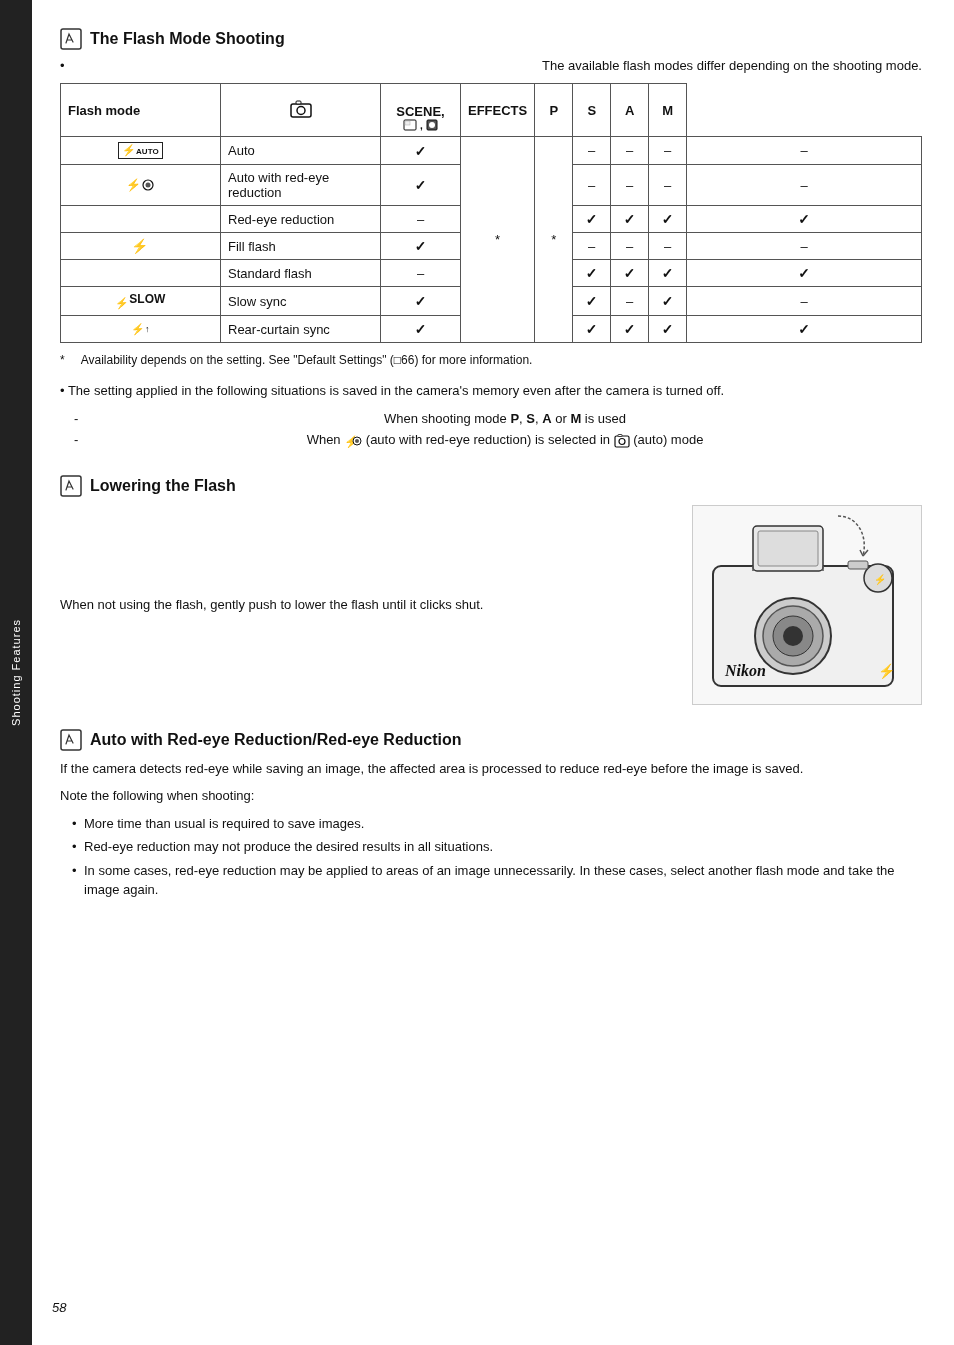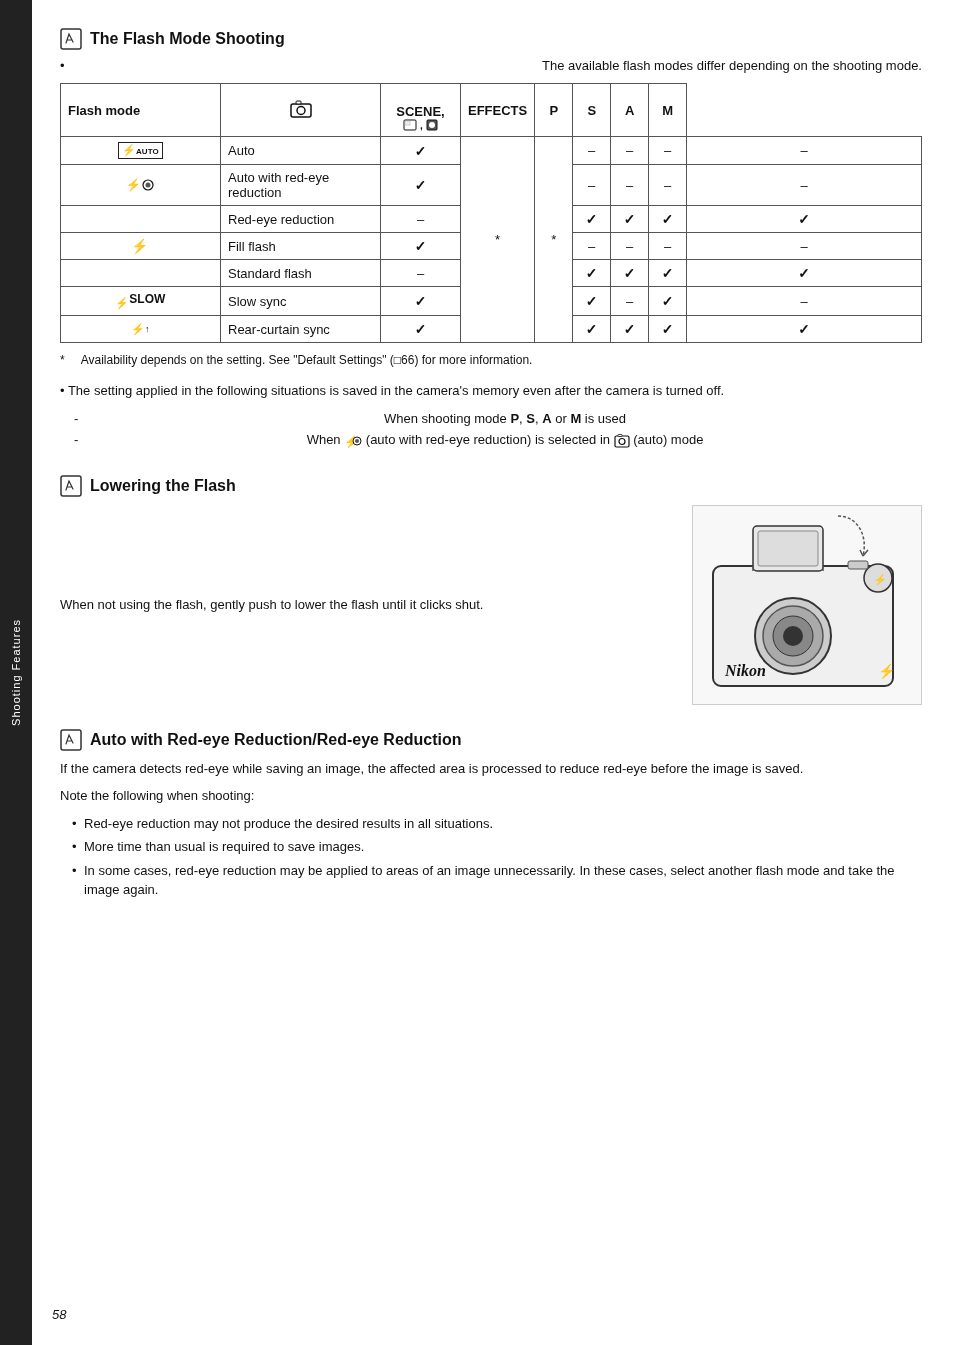--- a/index.html
+++ b/index.html
@@ -182,21 +182,21 @@
       padding-left: 10px;
     }
     .bullet-list li::before {
       content: '•';
       position: absolute;
       left: -2px;
     }
 
     .page-number {
       position: absolute;
-      bottom: 23px;
+      bottom: 30px;
       left: 52px;
       font-size: 13px;
       font-style: italic;
     }
 
     
     .cam-svg {
       width: 230px;
       height: 200px;
     }
@@ -405,22 +405,22 @@
       <div class="section-header">
         <svg class="pencil-icon" viewBox="0 0 22 22" fill="none" xmlns="http://www.w3.org/2000/svg">
           <rect x="1" y="1" width="20" height="20" rx="2" stroke="#333" stroke-width="1.5" fill="white"></rect>
           <path d="M6 15 L9 6 L13 14 M7.5 12 h4" stroke="#333" stroke-width="1.2" fill="none" stroke-linecap="round"></path>
         </svg>
         <span class="section-title">Auto with Red-eye Reduction/Red-eye Reduction</span>
       </div>
       <p class="body-text">If the camera detects red-eye while saving an image, the affected area is processed to reduce red-eye before the image is saved.</p>
       <p class="body-text">Note the following when shooting:</p>
       <ul class="bullet-list" id="section3-bullets">
-      <li>Red-eye reduction may not produce the desired results in all situations.</li>
-          <li>More time than usual is required to save images.</li>
+      <li>More time than usual is required to save images.</li>
+          <li>Red-eye reduction may not produce the desired results in all situations.</li>
           <li>In some cases, red-eye reduction may be applied to areas of an image unnecessarily. In these cases, select another flash mode and take the image again.</li>
         </ul>
     </div>
 
   </div>
 </div>
 
 <div class="page-number">58</div>
 
 </body></html>

